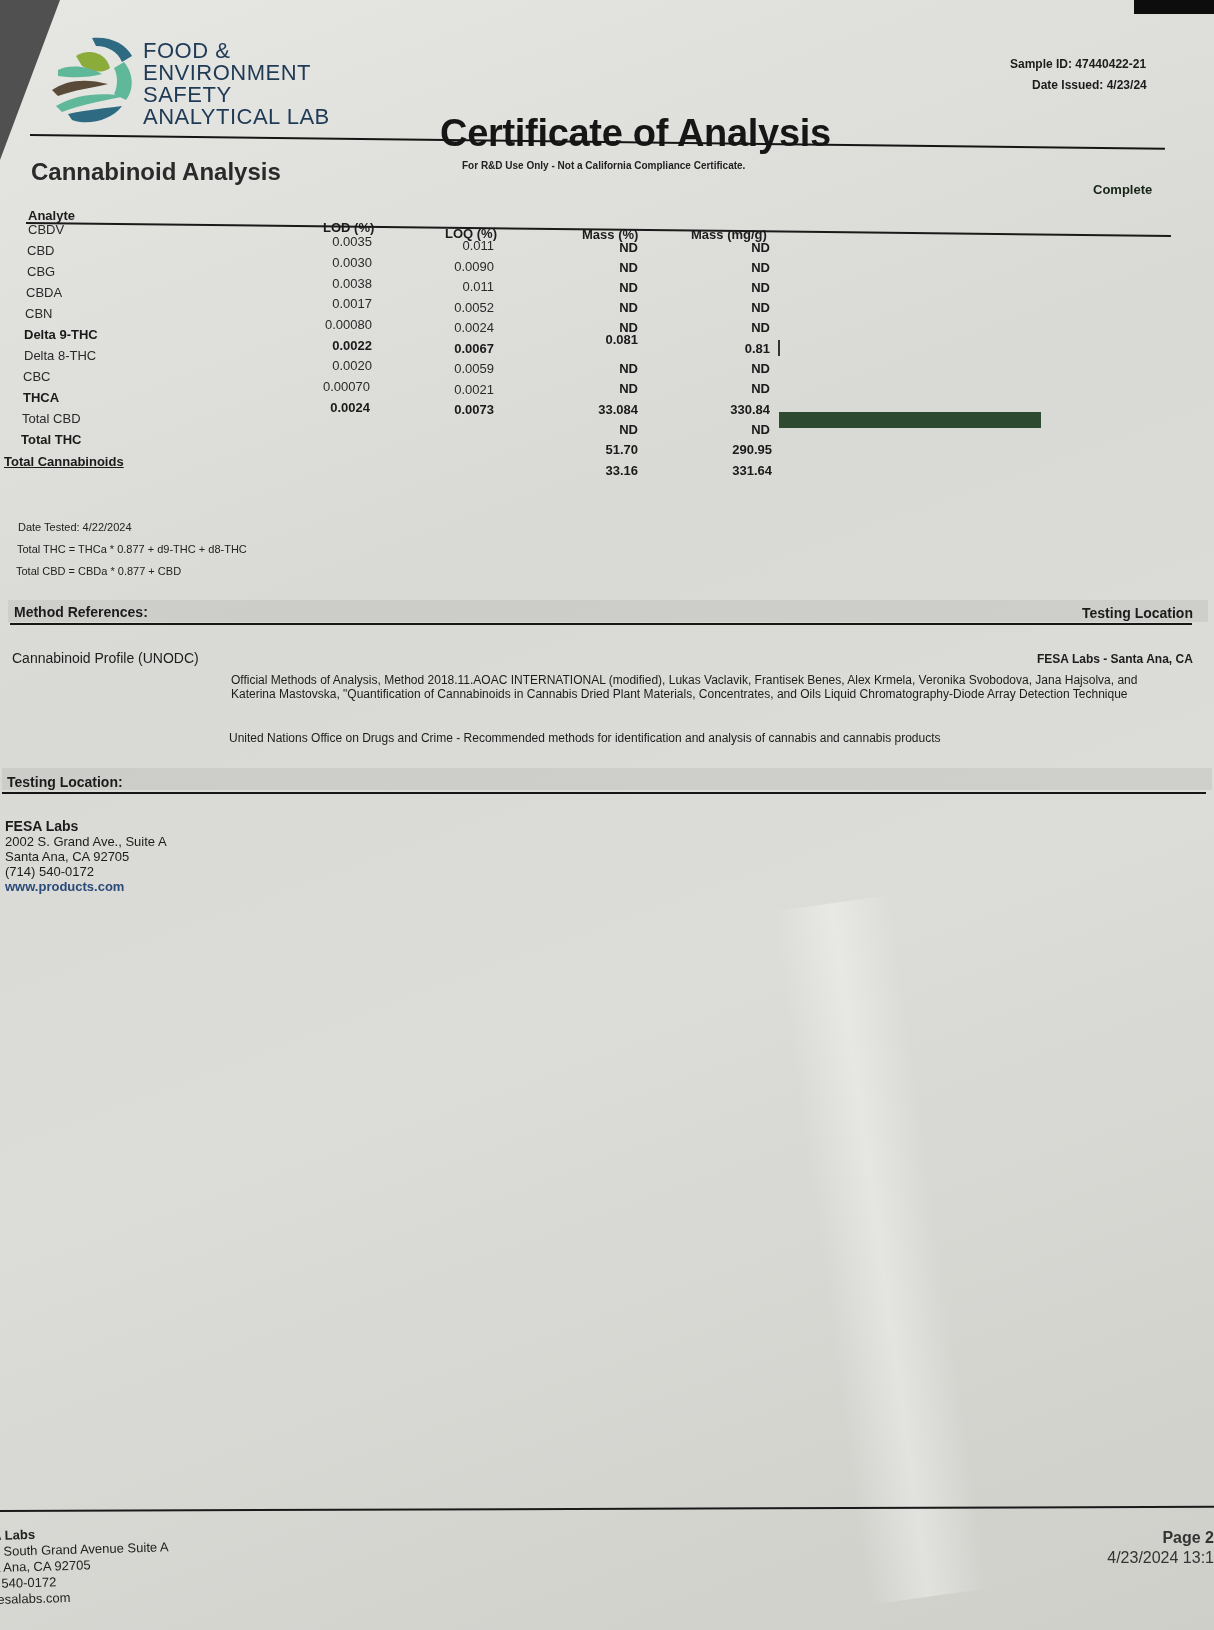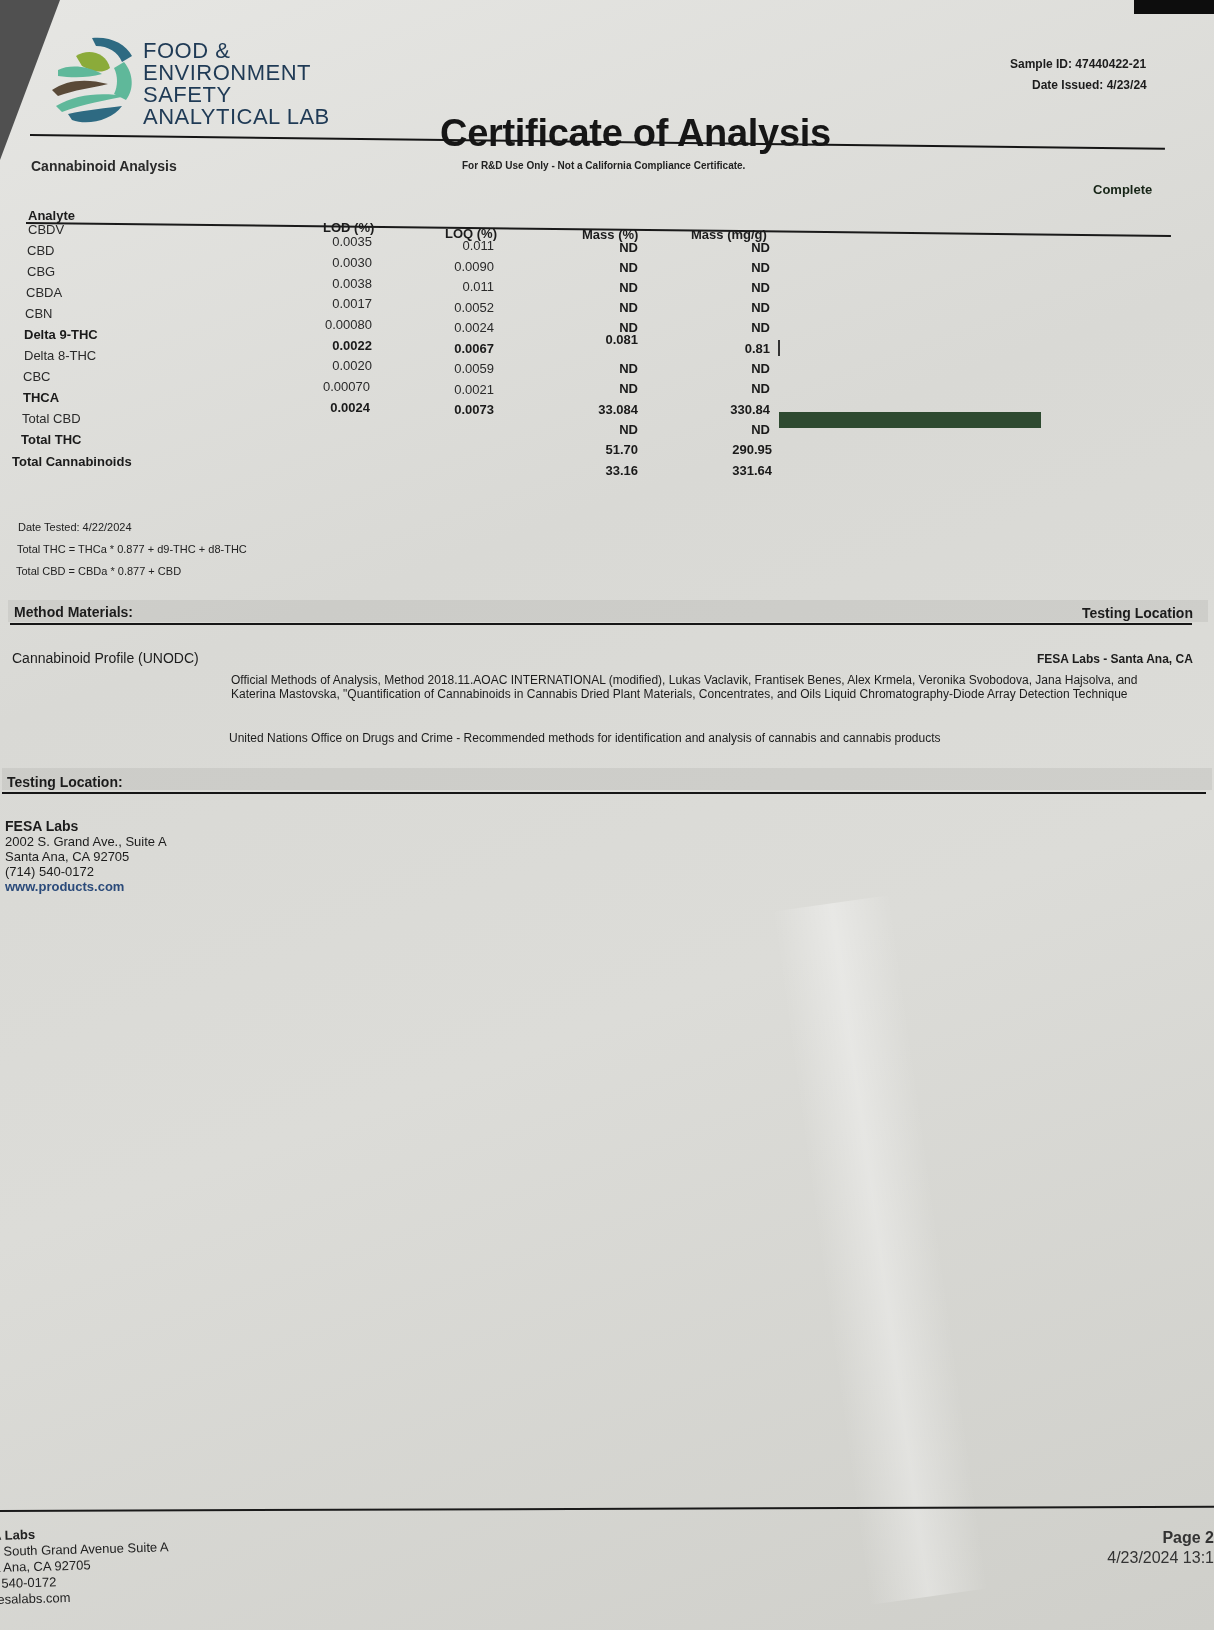--- a/index.html
+++ b/index.html
@@ -28,21 +28,21 @@
   }
   .abs { position: absolute; }
   .logo { left: 52px; top: 34px; width: 84px; height: 92px; }
   .lab-name { left: 143px; top: 40px; color: #1f3a55; font-size: 22px; line-height: 22px; letter-spacing: 0.5px; }
   .lab-name div { white-space: nowrap; }
   .coa-title { left: 440px; top: 112px; font-size: 38px; font-weight: bold; color: #161616; letter-spacing: -0.3px; }
   .rule-top { left: 30px; top: 134px; width: 1135px; height: 2px; background: #151515; transform: rotate(0.7deg); transform-origin: left; }
   .disclaimer { left: 462px; top: 160px; font-size: 10px; font-weight: bold; color: #222; }
   .sample-id { left: 1010px; top: 57px; font-size: 12px; font-weight: bold; color: #1c1c1c; white-space: nowrap; }
   .date-issued { left: 1032px; top: 78px; font-size: 12px; font-weight: bold; color: #1c1c1c; white-space: nowrap; }
-  .section-title { left: 31px; top: 158px; font-size: 14px; font-weight: bold; color: #2a2a2a; }
+  .section-title { left: 31px; top: 158px; font-size: 24px; font-weight: bold; color: #2a2a2a; }
   .status { left: 1093px; top: 182px; font-size: 13px; font-weight: bold; color: #162416; }
   .th { font-size: 13px; font-weight: bold; color: #1c1c1c; white-space: nowrap; }
   .rule-table { left: 26px; top: 222px; width: 1145px; height: 2px; background: #1a1a1a; transform: rotate(0.65deg); transform-origin: left; }
   .cell { font-size: 13px; color: #2a2a2a; white-space: nowrap; }
   .bold { font-weight: bold; color: #1a1a1a; }
   .num { text-align: right; }
   .bar { height: 16px; background: #2e4a30; }
   .tick { width: 2px; height: 16px; background: #333; }
   .notes { font-size: 11px; color: #222; white-space: nowrap; }
   .band { left: 8px; width: 1200px; height: 22px; background: rgba(0,0,0,0.06); }
@@ -155,31 +155,31 @@
   <div class="abs bar" style="left:779px;top:412px;width:262px;"></div>
 
   <div class="abs cell" style="left:22px;top:411px;">Total CBD</div>
   <div class="abs cell bold num" style="left:560px;top:422px;width:78px;">ND</div>
   <div class="abs cell bold num" style="left:680px;top:422px;width:90px;">ND</div>
 
   <div class="abs cell bold" style="left:21px;top:432px;">Total THC</div>
   <div class="abs cell bold num" style="left:560px;top:442px;width:78px;">51.70</div>
   <div class="abs cell bold num" style="left:680px;top:442px;width:92px;">290.95</div>
 
-  <div class="abs cell bold" style="left:12px;top:454px;">Total Cannabinoids</div>
+  <div class="abs cell bold" style="left:4px;top:454px;text-decoration:underline;">Total Cannabinoids</div>
   <div class="abs cell bold num" style="left:560px;top:463px;width:78px;">33.16</div>
   <div class="abs cell bold num" style="left:680px;top:463px;width:92px;">331.64</div>
 </div>
 
 <div class="abs notes" style="left:18px;top:521px;">Date Tested: 4/22/2024</div>
 <div class="abs notes" style="left:17px;top:543px;">Total THC = THCa * 0.877 + d9-THC + d8-THC</div>
 <div class="abs notes" style="left:16px;top:565px;">Total CBD = CBDa * 0.877 + CBD</div>
 
 <div class="abs band" style="top:600px;"></div>
-<div class="abs band-label" style="left:14px;top:604px;">Method Materials:</div>
+<div class="abs band-label" style="left:14px;top:604px;">Method References:</div>
 <div class="abs band-label" style="left:1082px;top:605px;">Testing Location</div>
 <div class="abs band-rule" style="left:10px;top:623px;width:1182px;"></div>
 
 <div class="abs" style="left:12px;top:650px;font-size:14px;color:#1c1c1c;">Cannabinoid Profile (UNODC)</div>
 <div class="abs" style="left:1037px;top:652px;font-size:12px;font-weight:bold;color:#1c1c1c;white-space:nowrap;">FESA Labs - Santa Ana, CA</div>
 
 <div class="abs method-text" style="left:231px;top:673px;width:960px;">
   <div>Official Methods of Analysis, Method 2018.11.AOAC INTERNATIONAL (modified), Lukas Vaclavik, Frantisek Benes, Alex Krmela, Veronika Svobodova, Jana Hajsolva, and</div>
   <div>Katerina Mastovska, "Quantification of Cannabinoids in Cannabis Dried Plant Materials, Concentrates, and Oils Liquid Chromatography-Diode Array Detection Technique</div>
 </div>

